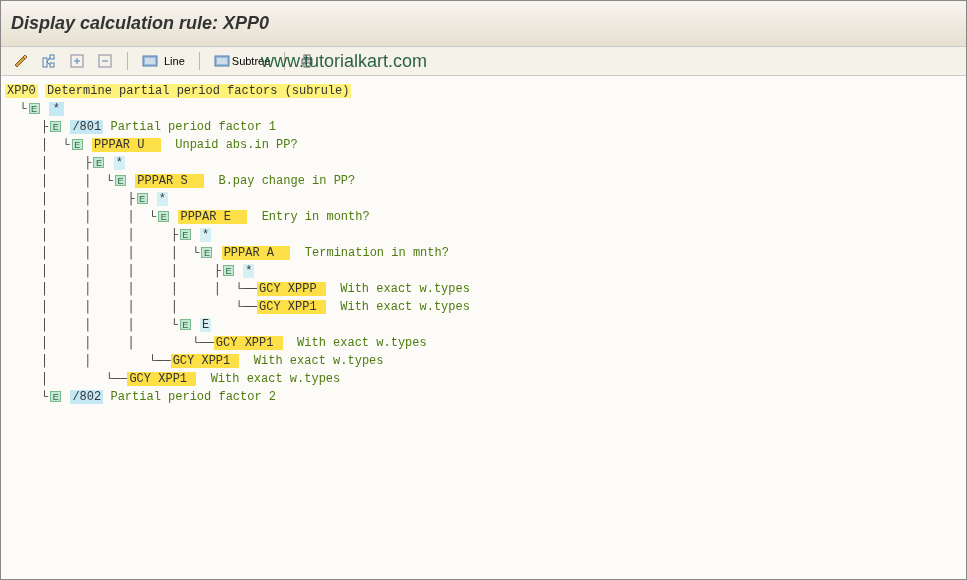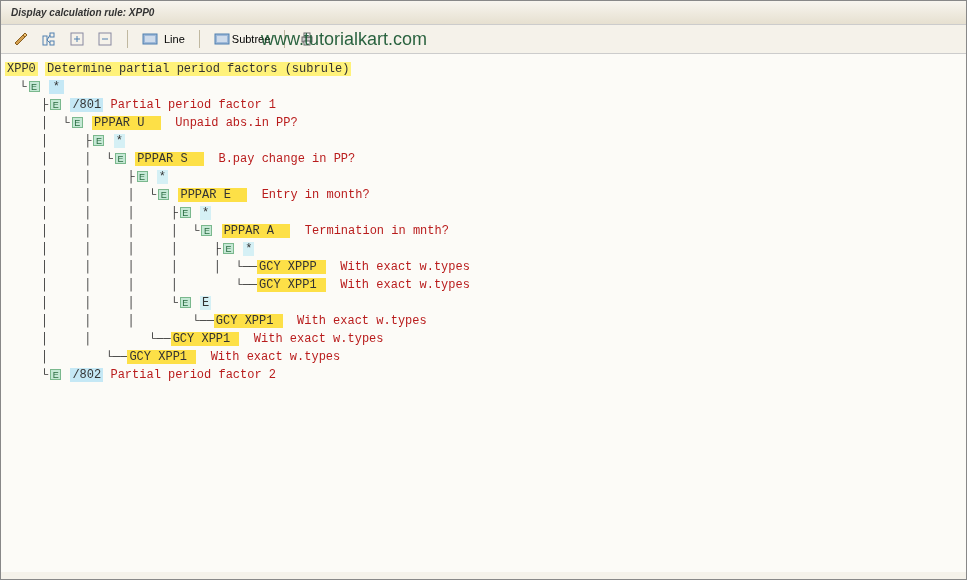--- a/index.html
+++ b/index.html
@@ -7,23 +7,23 @@
       font-family: Arial, sans-serif;
       font-size: 11px;
       background: #f5f2ea;
       width: 967px;
       height: 580px;
       overflow: hidden;
       border: 1px solid #888;
     }
     .title-bar {
       background: linear-gradient(#f8f5ef, #e6e0d0);
-      padding: 6px 10px;
+      padding: 12px 10px;
       border-bottom: 1px solid #ccc;
-      font-size: 10px;
+      font-size: 18px;
       font-weight: bold;
       font-style: italic;
       color: #333;
     }
     .toolbar {
       background: #f5f2ea;
       padding: 4px 8px;
       border-bottom: 1px solid #ccc;
       display: flex;
       align-items: center;
@@ -81,21 +81,21 @@
       text-align: center;
       margin: 0 2px;
       font-family: Arial;
     }
     .code-root { background: #fff27a; padding: 0 2px; }
     .desc-root { background: #fff27a; padding: 0 2px; }
     .code-star { background: #c5e8f5; padding: 0 4px; }
     .code-blue { background: #c5e8f5; padding: 0 2px; }
     .code-green { background: #fde047; padding: 0 2px; }
     .code-ltblue { background: #d5f0f5; padding: 0 2px; }
-    .desc { color: #b91c1c; }
+    .desc { color: #4d7c0f; }
     svg { display: block; }
   </style>
 </head>
 <body>
 
 <div class="title-bar">
   <span>Display calculation rule: XPP0</span>
 </div>
 
 <div class="toolbar">

